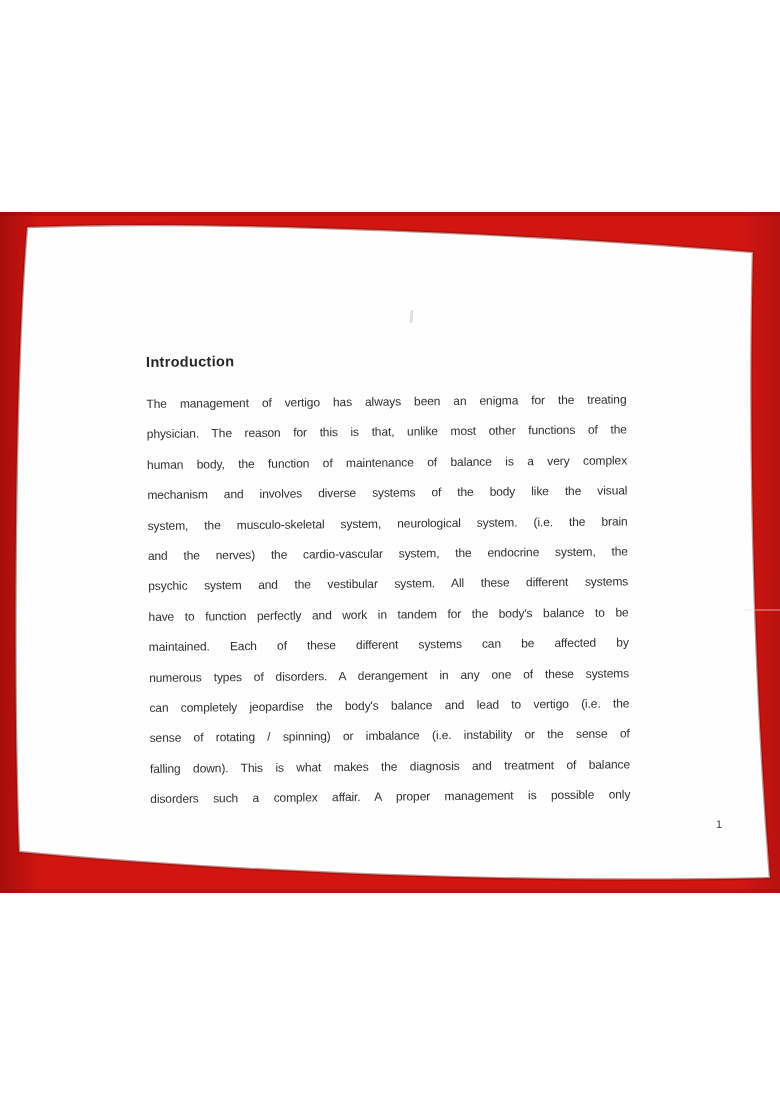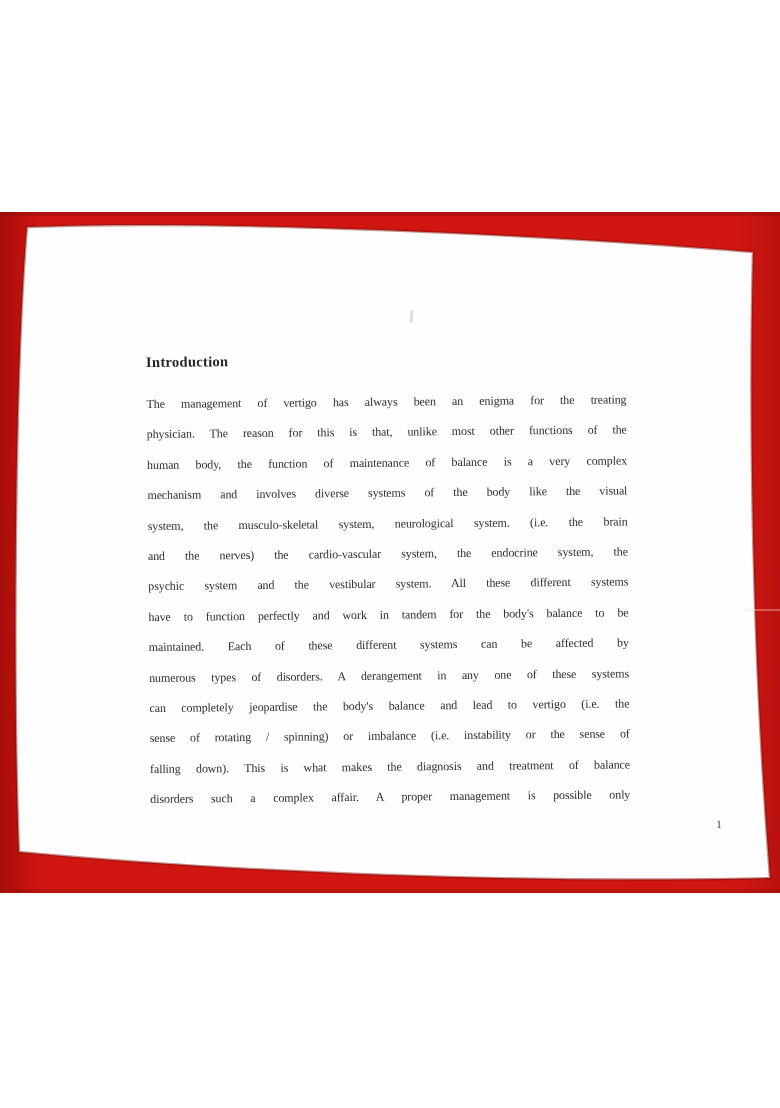--- a/index.html
+++ b/index.html
@@ -1,18 +1,18 @@
 <!DOCTYPE html>
 <html><head>
 <meta charset="utf-8">
 <style>
   html,body{margin:0;padding:0;background:#ffffff;}
   .stage{
     position:relative;width:780px;height:1108px;background:#ffffff;overflow:hidden;
-    font-family:Liberation Serif, serif;
+    font-family:Liberation Sans, sans-serif;
   }
   .mat{position:absolute;left:0;top:212px;width:780px;height:681px;display:block;}
   .text-block{
     position:absolute;left:146px;top:354px;width:480px;
     transform:rotate(-0.55deg);transform-origin:0 0;
     color:#2f2f2f;
   }
   .heading{
     height:35px;font-size:14.5px;font-weight:bold;letter-spacing:0.3px;color:#262626;
   }

